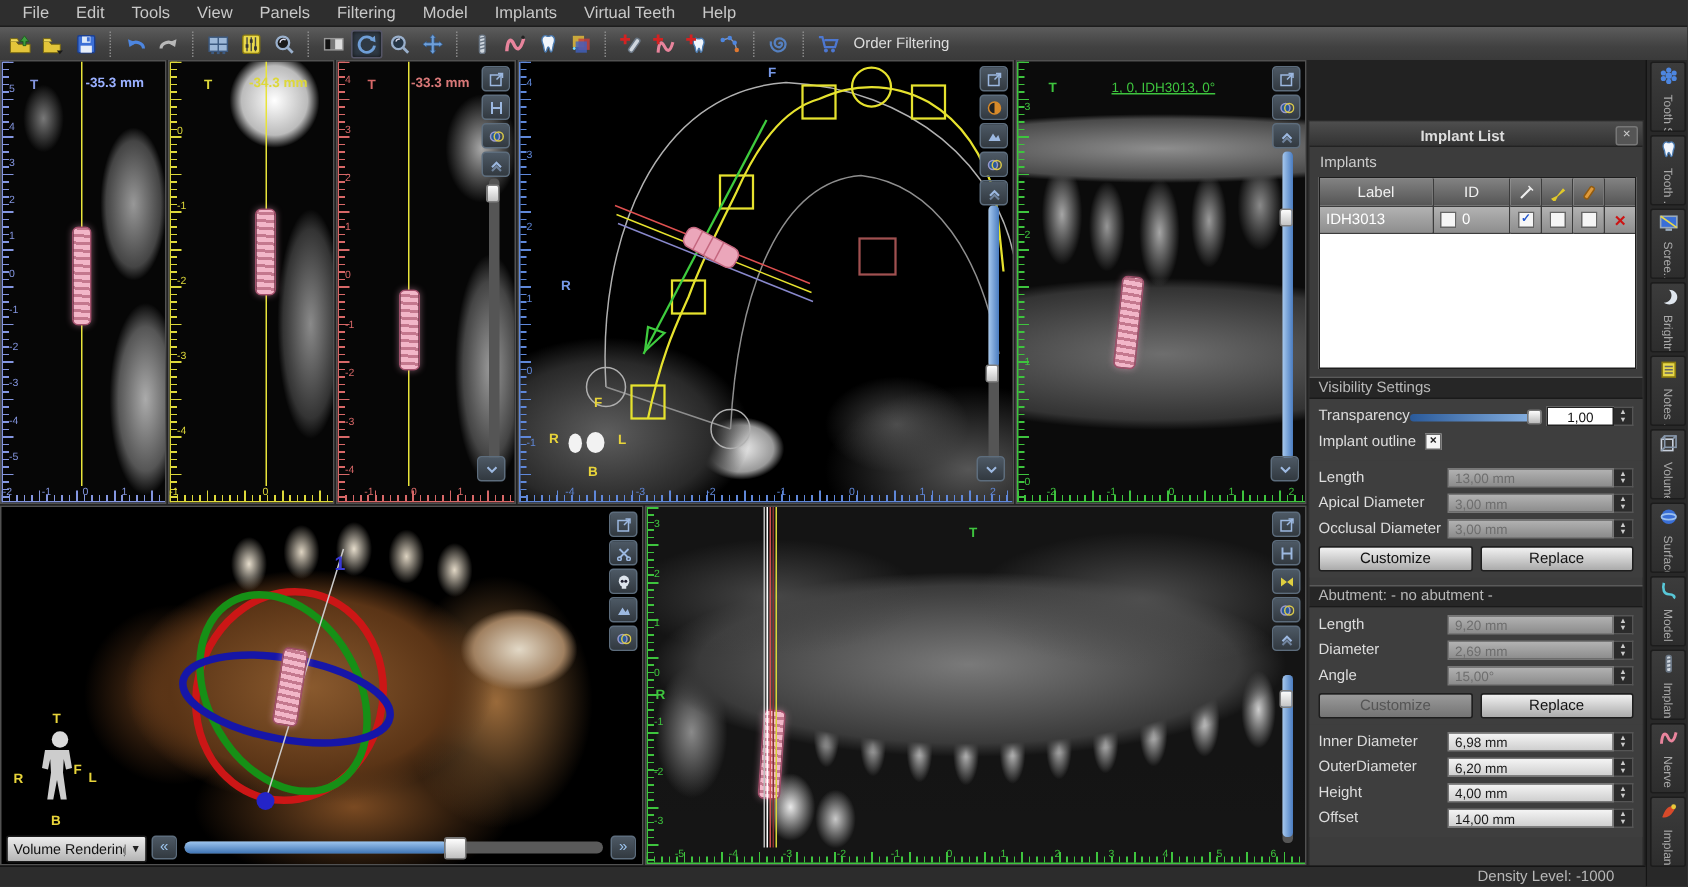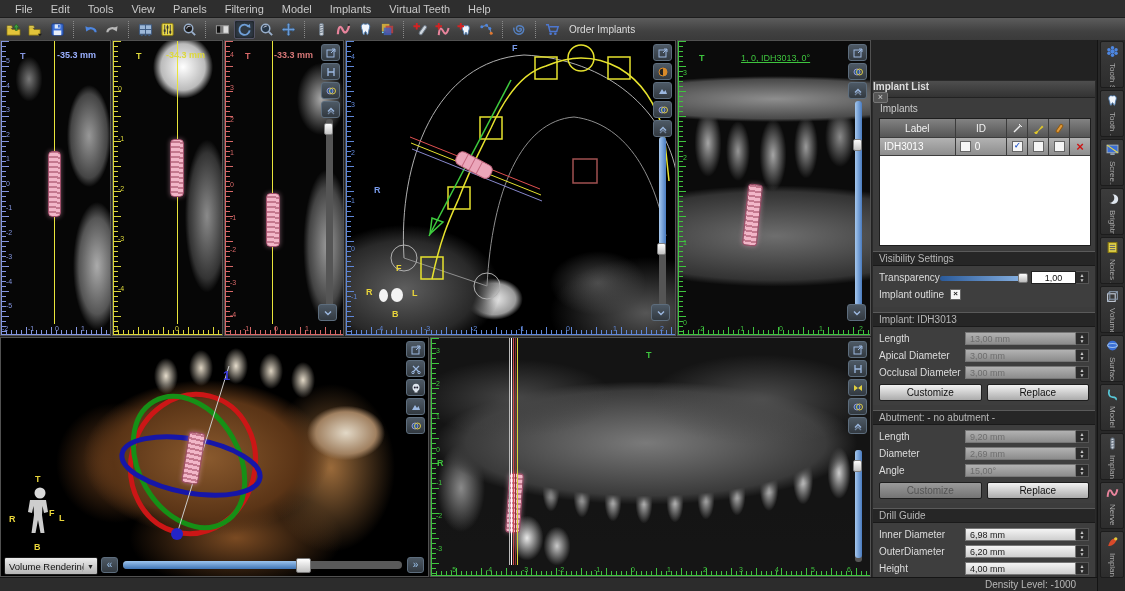--- a/index.html
+++ b/index.html
@@ -56,21 +56,21 @@
   #vr-dropdown .caret{width:13px;border-left:1px solid #888;font-size:7px;color:#222;text-align:center;}
   .hs-btn{position:absolute;top:2px;width:17px;height:16px;border-radius:3px;background:linear-gradient(#4d5965,#323940);border:1px solid #5d6d7d;color:#9cc4ee;font-size:10px;line-height:14px;text-align:center;box-sizing:border-box;}
   #hs-track{position:absolute;left:122px;right:26px;top:6px;height:8px;background:#5a5a5a;border-radius:4px;}
   #hs-fill{position:absolute;left:0;top:0;bottom:0;width:63%;background:linear-gradient(#9cc4ee,#3f74b4);border-radius:4px;}
   #hs-handle{position:absolute;left:62%;top:-3px;width:13px;height:13px;background:linear-gradient(#fff,#c0c0c0);border:1px solid #777;border-radius:2px;}
   
   #mannequin{position:absolute;left:24px;top:148px;z-index:6;}
   .man-label{position:absolute;color:#e8d43a;font-size:9px;font-weight:bold;z-index:7;}
   
   #panel{position:absolute;left:872px;top:40px;width:224px;height:537px;background:#3c3c3c;border:1px solid #2a2a2a;box-sizing:border-box;}
-  #panel-title{height:16px;background:linear-gradient(#4e4e4e,#333);display:flex;align-items:flex-start;border-bottom:1px solid #222;flex-direction:column;}
+  #panel-title{height:16px;background:linear-gradient(#4e4e4e,#333);display:flex;align-items:flex-end;border-bottom:1px solid #222;}
   #panel-title .t{flex:1;text-align:center;font-size:10px;font-weight:bold;color:#ddd;}
   #panel-close{width:13px;height:11px;margin-right:3px;background:#555;border:1px solid #777;color:#ccc;font-size:9px;line-height:9px;text-align:center;border-radius:2px;}
   #implants-label{font-size:10px;color:#ccc;padding:5px 0 4px 7px;}
   #implant-table{margin-left:6px;width:212px;background:#fff;border:1px solid #1e1e1e;height:128px;box-sizing:border-box;}
   .tr{display:flex;height:19px;}
   .tr.hdr .td{background:linear-gradient(#828282,#555);color:#f2f2f2;font-size:10px;}
   .tr.row{height:18px;}
   .tr.row .td{background:linear-gradient(#b2b2b2,#8e8e8e);color:#fff;font-size:10px;}
   .td{border-right:1px solid #3c3c3c;border-bottom:1px solid #3c3c3c;display:flex;align-items:center;justify-content:center;box-sizing:border-box;overflow:hidden;}
   .td.c-label{width:76px;}.td.c-id{width:52px;}.td.c-i{width:21px;}.td.c-x{width:20px;border-right:none;}
@@ -278,21 +278,21 @@
         </span>
         <span class="tb-sep"></span>
         <span class="tb-btn">
           <svg viewBox="0 0 16 16" width="15" height="15">
             <path d="M1 3h2.5l1.8 7h7.2l1.5-5H5" fill="none" stroke="#4d77d0" stroke-width="1.6"></path>
             <circle cx="6" cy="12.5" r="1.4" fill="#4d77d0"></circle>
             <circle cx="11" cy="12.5" r="1.4" fill="#4d77d0"></circle>
           </svg>
         </span>
       </div>
-    <span class="tb-label">Order Implants</span>
+    <span class="tb-label">Order Filtering</span>
   </div>
 
   <div id="main">
 
     <div class="vp" id="vp-slice1">
       <span class="vp-label" style="left:19px;top:10px;color:#8496e0;">T</span>
       <span class="vp-label" style="left:56px;top:9px;color:#9ab0ff;">-35.3 mm</span>
       <div class="axis-line" style="left:53px;"></div>
       <div class="screw" style="left:47px;top:110px;width:11px;height:64px;"></div>
     <div class="ruler-v" style="--rc: #8496e0;">
@@ -731,21 +731,20 @@
               <div class="minispin">
                 <span class="val">1,00</span>
                 <span class="spin">▲<br>▼</span>
               </div>
             </div>
             <div class="prow">
               <span class="lbl" style="flex:0 0 auto;margin-right:6px;text-align:right;">Implant outline</span>
               <span class="cb" style="color:#222;">×</span>
             </div>
           </div>
-          <div class="group-hdr">Implant: IDH3013</div>
           <div class="group-body">
             <div class="prow">
               <span class="lbl">Length</span>
               <div class="spinbox dis">
                 <span class="val">13,00 mm</span>
                 <span class="spin">▲<br>▼</span>
               </div>
             </div>
             <div class="prow">
               <span class="lbl">Apical Diameter</span>
@@ -787,21 +786,20 @@
               <div class="spinbox dis">
                 <span class="val">15,00°</span>
                 <span class="spin">▲<br>▼</span>
               </div>
             </div>
             <div class="btnrow">
               <div class="pbtn dis">Customize</div>
               <div class="pbtn">Replace</div>
             </div>
           </div>
-          <div class="group-hdr">Drill Guide</div>
           <div class="group-body">
             <div class="prow">
               <span class="lbl">Inner Diameter</span>
               <div class="spinbox en">
                 <span class="val">6,98 mm</span>
                 <span class="spin">▲<br>▼</span>
               </div>
             </div>
             <div class="prow">
               <span class="lbl">OuterDiameter</span>

